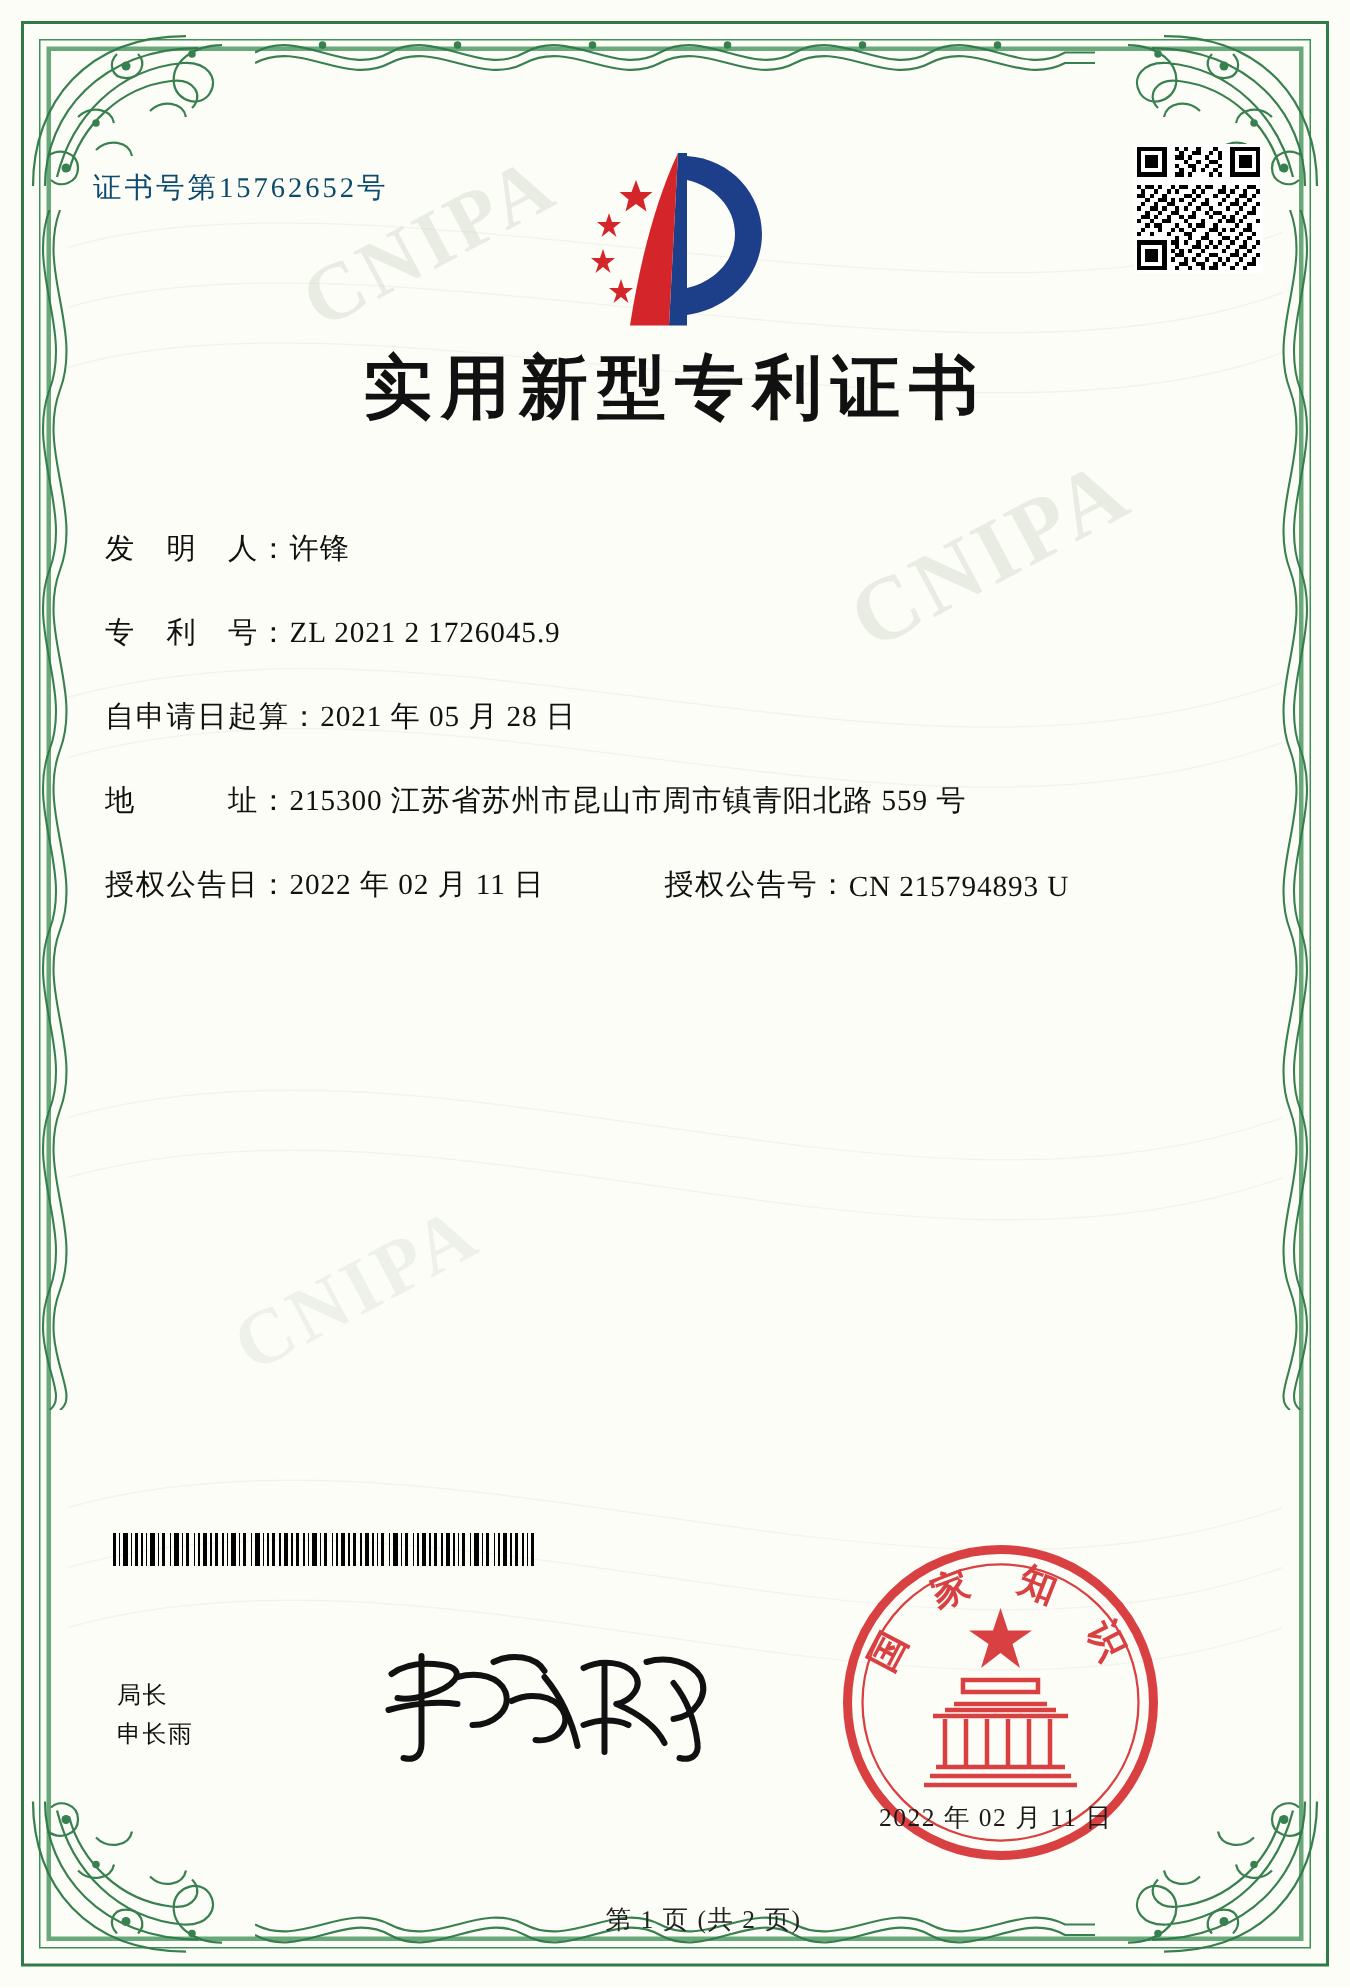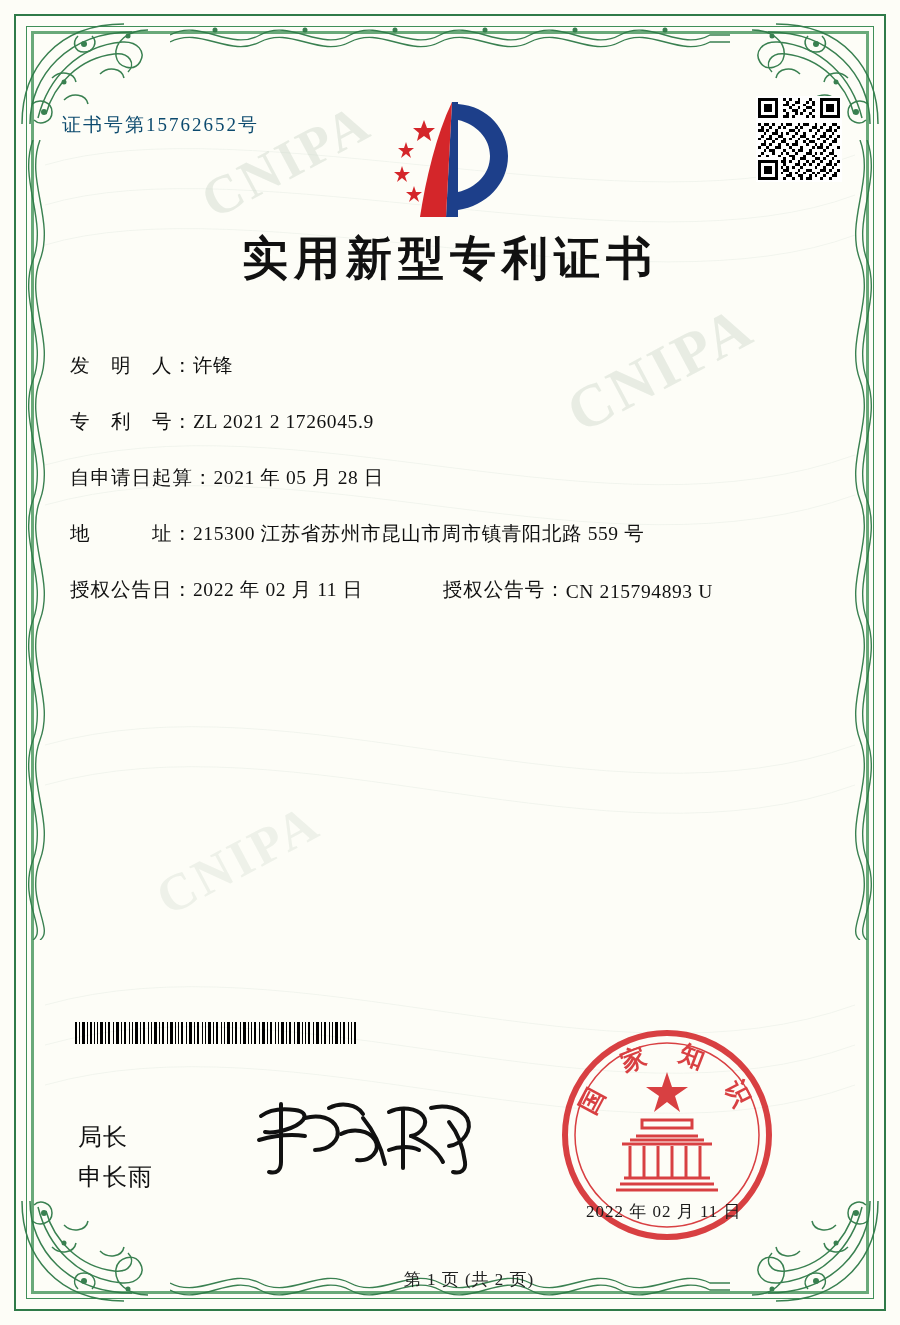--- a/index.html
+++ b/index.html
@@ -180,21 +180,21 @@
     top: 1022px;
     width: 285px;
     height: 22px;
   }
 
   
   .sign-block {
     position: absolute;
     left: 78px;
     top: 1118px;
-    font-size: 24px;
+    font-size: 16px;
     line-height: 1.65;
     color: #111;
     letter-spacing: 1px;
   }
   .signature {
     position: absolute;
     left: 245px;
     top: 1088px;
     width: 240px;
     height: 95px;

